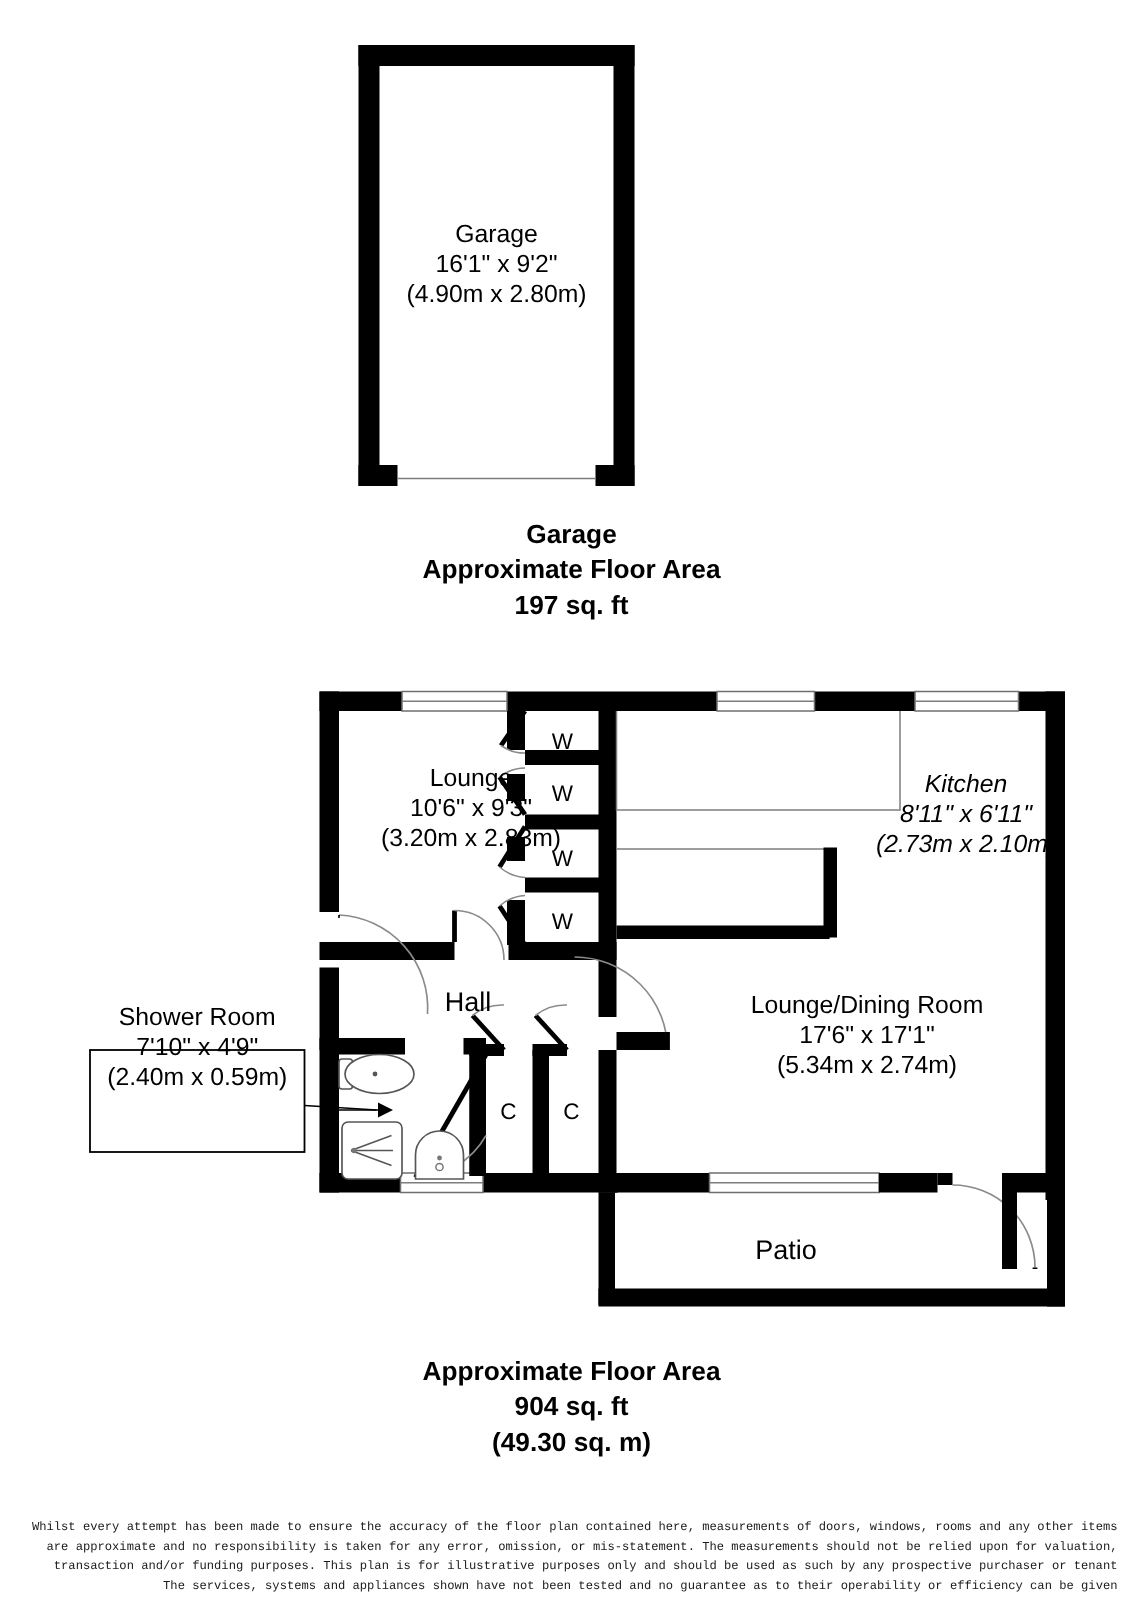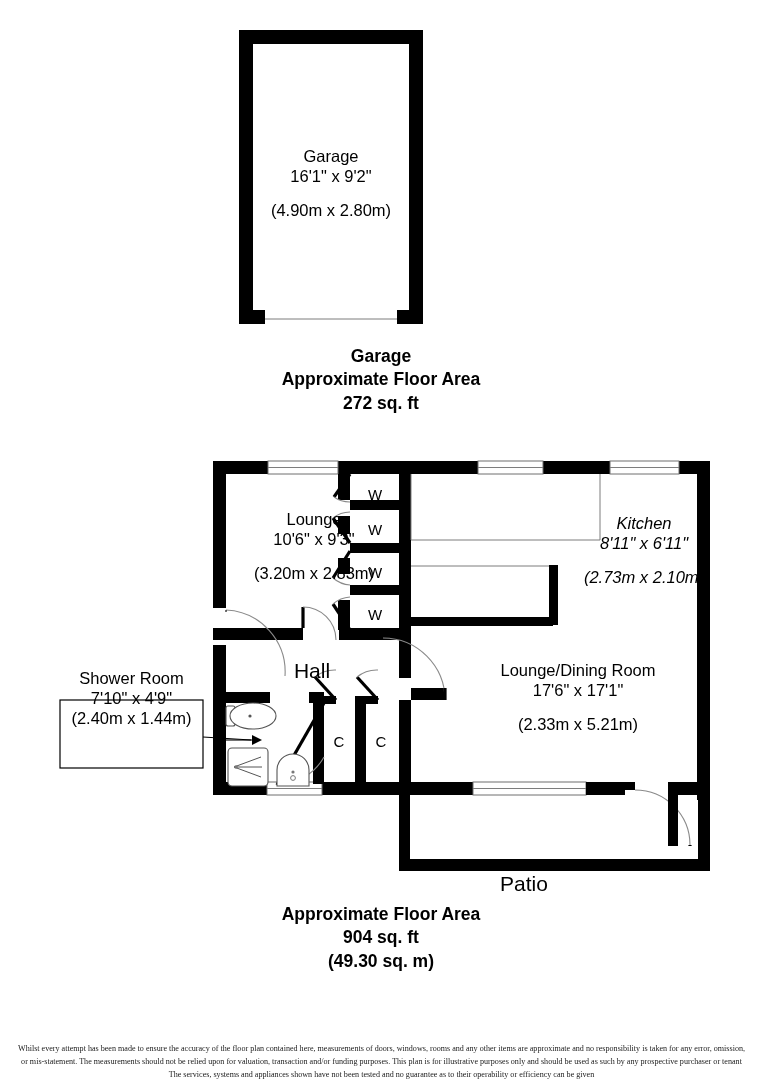--- a/index.html
+++ b/index.html
@@ -43,24 +43,24 @@
     text-align: center;
     line-height: 1.22;
     white-space: nowrap;
   }
   .room-label {
     font-size: 16.5px;
     font-weight: 400;
   }
   .room-label .rl-name { display: block; }
   .room-label .rl-imp  { display: block; }
-  .room-label .rl-met  { display: block; margin-top: 14px; }
+  .room-label .rl-met  { display: block; }
 
   .plain-label {
-    font-size: 21px;
+    font-size: 18px;
     font-weight: 400;
     text-align: center;
   }
   .tiny-label {
     font-size: 15px;
     font-weight: 400;
   }
   .area-block {
     font-size: 17.5px;
     font-weight: bold;
@@ -70,27 +70,27 @@
   .callout-text {
     font-size: 16.5px;
     font-weight: 400;
     line-height: 1.22;
   }
   .callout-text span { display: block; }
 
   .disclaimer {
     position: absolute;
     left: 18px;
-    top: 1042px;
+    top: 1012px;
     width: 727px;
-    text-align: center;
+    text-align: right;
     font-size: 8.1px;
     line-height: 1.62;
     color: #1a1a1a;
-    font-family: Liberation Serif, serif;
+    font-family: Liberation Mono, monospace;
   }
 </style>
 </head>
 <body>
 
 <div id="plan-root">
 
   <svg class="plan-svg" viewBox="0 0 763 1080" xmlns="http://www.w3.org/2000/svg">
 
     <g>
@@ -271,57 +271,57 @@
 
   <div class="txt room-label" style="left:231px; top:146px; width:200px;">
     <span class="rl-name">Garage</span>
     <span class="rl-imp">16'1" x 9'2"</span>
     <span class="rl-met">(4.90m x 2.80m)</span>
   </div>
 
   <div class="txt area-block" style="left:181px; top:345px; width:400px;">
     <span>Garage</span>
     <span>Approximate Floor Area</span>
-    <span>272 sq. ft</span>
+    <span>197 sq. ft</span>
   </div>
 
   <div class="txt room-label" style="left:224px; top:509px; width:180px;">
     <span class="rl-name">Lounge</span>
     <span class="rl-imp">10'6" x 9'3"</span>
     <span class="rl-met">(3.20m x 2.83m)</span>
   </div>
 
   <div class="txt room-label" style="left:554px; top:513px; width:180px;font-style:italic;">
     <span class="rl-name">Kitchen</span>
     <span class="rl-imp">8'11" x 6'11"</span>
     <span class="rl-met">(2.73m x 2.10m)</span>
   </div>
 
   <div class="txt room-label" style="left:473px; top:660px; width:210px;text-align:center;">
     <span class="rl-name">Lounge/Dining Room</span>
     <span class="rl-imp">17'6" x 17'1"</span>
-    <span class="rl-met">(2.33m x 5.21m)</span>
+    <span class="rl-met">(5.34m x 2.74m)</span>
   </div>
 
   <div class="txt plain-label" style="left:264px; top:658px; width:96px;">Hall</div>
 
-  <div class="txt plain-label" style="left:476px; top:823px; width:96px;margin-top:48px;">Patio</div>
+  <div class="txt plain-label" style="left:476px; top:823px; width:96px;">Patio</div>
 
   <div class="txt tiny-label" style="left:365px; top:486px; width:20px;">W</div>
   <div class="txt tiny-label" style="left:365px; top:521px; width:20px;">W</div>
   <div class="txt tiny-label" style="left:365px; top:564px; width:20px;">W</div>
   <div class="txt tiny-label" style="left:365px; top:606px; width:20px;">W</div>
 
   <div class="txt tiny-label" style="left:329px; top:733px; width:20px;">C</div>
   <div class="txt tiny-label" style="left:371px; top:733px; width:20px;">C</div>
 
   <div class="txt callout-text" style="left:62px; top:668px; width:139px;">
     <span>Shower Room</span>
     <span>7'10" x 4'9"</span>
-    <span>(2.40m x 1.44m)</span>
+    <span>(2.40m x 0.59m)</span>
   </div>
 
   <div class="txt area-block" style="left:181px; top:903px; width:400px;">
     <span>Approximate Floor Area</span>
     <span>904 sq. ft</span>
     <span>(49.30 sq. m)</span>
   </div>
 
   <div class="disclaimer">Whilst every attempt has been made to ensure the accuracy of the floor plan contained here, measurements of doors, windows, rooms and any other items are approximate and no responsibility is taken for any error, omission, or mis-statement. The measurements should not be relied upon for valuation, transaction and/or funding purposes. This plan is for illustrative purposes only and should be used as such by any prospective purchaser or tenant The services, systems and appliances shown have not been tested and no guarantee as to their operability or efficiency can be given</div>
 

